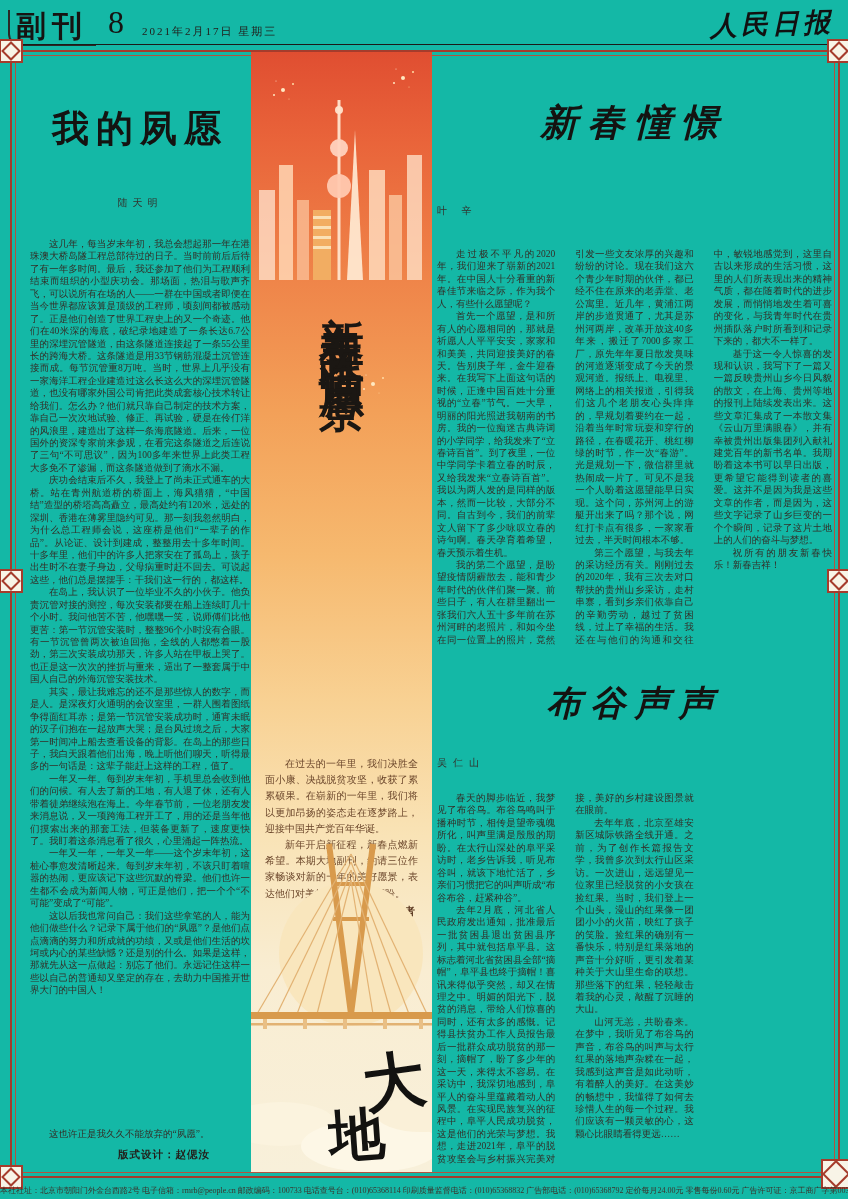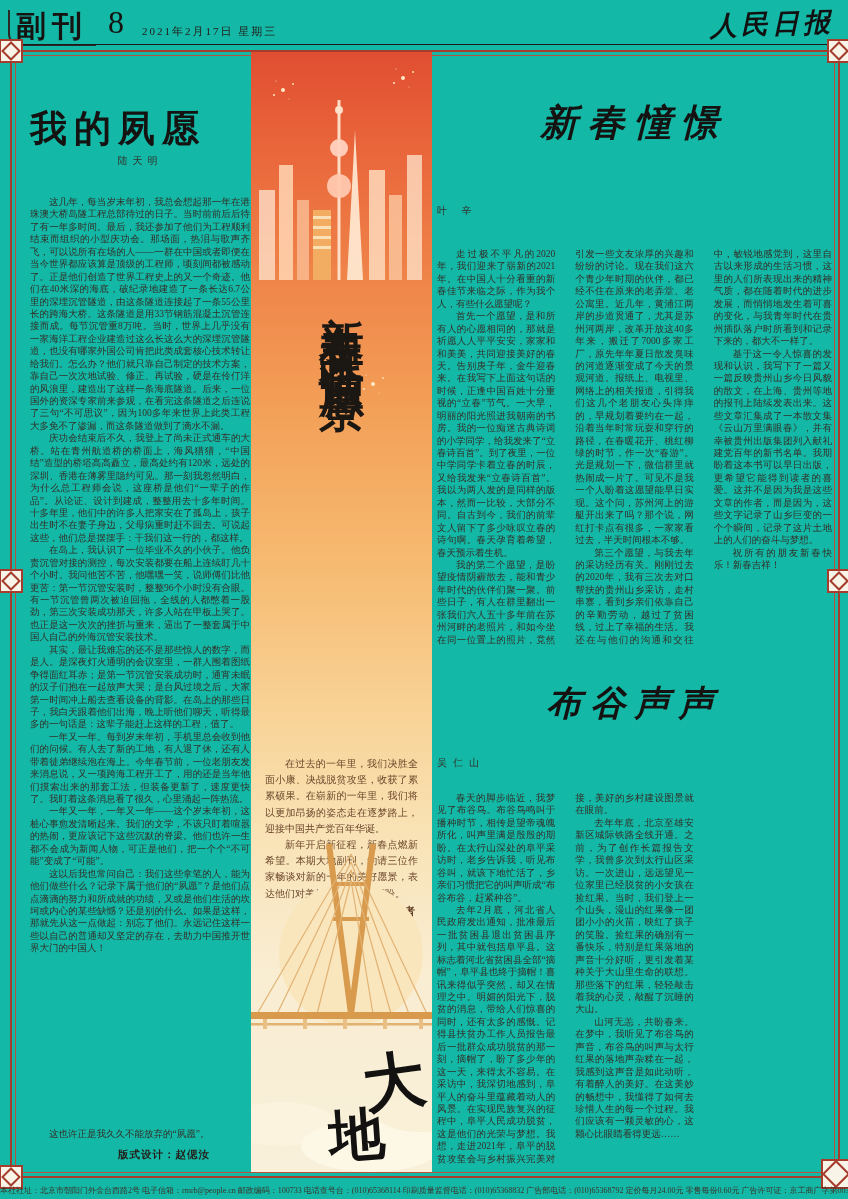--- a/index.html
+++ b/index.html
@@ -22,24 +22,24 @@
   .frame-inner{position:absolute;inset:3px;border:1px solid #b5533f;pointer-events:none;}
   .knot{position:absolute;width:24px;height:24px;background:#f8f4e7;}
   .knot::before{content:"";position:absolute;inset:0;border:2px solid #a63c2c;}
   .knot::after{content:"";position:absolute;inset:5px;border:2px solid #a63c2c;transform:rotate(45deg);}
   .knot.tl{left:-13px;top:-13px;} .knot.tr{right:-13px;top:-13px;}
   .knot.bl{left:-13px;bottom:-13px;} .knot.br{right:-13px;bottom:-13px;width:30px;height:30px;}
   .knot.ml{left:-13px;top:46%;} .knot.mr{right:-13px;top:46%;}
   
   .art-left{position:absolute;left:30px;top:56px;width:220px;}
   .title-big{font-family:"Liberation Sans",sans-serif;font-weight:bold;color:#141311;
-             letter-spacing:7px;}
+             text-align:center;letter-spacing:7px;}
   .art-left .title-big{font-size:37px;margin-top:48px;}
   .byline{text-align:center;font-size:10px;letter-spacing:5px;color:#33302b;}
-  .art-left .byline{}
+  .art-left .byline{margin-top:42px;}
   .bodytext{font-size:9.5px;line-height:1.31;text-align:justify;color:#332e27;}
   .bodytext p{margin:0;text-indent:2em;}
   .art-left .bodytext{margin-top:28px;height:858px;overflow:hidden;}
   .closing-line{position:absolute;left:30px;top:1128px;width:220px;font-size:9.5px;
                 text-indent:2em;color:#332e27;}
   .design-credit{position:absolute;left:30px;top:1148px;width:180px;text-align:right;
                  font-size:10.5px;font-weight:bold;letter-spacing:1px;color:#23201c;}
   
   .panel{position:absolute;left:251px;top:52px;width:181px;height:1120px;overflow:hidden;
          background:linear-gradient(180deg,#e04e31 0%,#e9643a 8%,#ef8449 20%,#f3a058 32%,
@@ -100,21 +100,21 @@
 
   <div class="art-left">
     <div class="title-big">我的夙愿</div>
     <div class="byline">陆天明</div>
     <div class="bodytext">
         <p>这几年，每当岁末年初，我总会想起那一年在港珠澳大桥岛隧工程总部待过的日子。当时前前后后待了有一年多时间。最后，我还参加了他们为工程顺利结束而组织的小型庆功会。那场面，热泪与歌声齐飞，可以说所有在场的人——一群在中国或者即便在当今世界都应该算是顶级的工程师，顷刻间都被感动了。正是他们创造了世界工程史上的又一个奇迹。他们在40米深的海底，破纪录地建造了一条长达6.7公里的深埋沉管隧道，由这条隧道连接起了一条55公里长的跨海大桥。这条隧道是用33节钢筋混凝土沉管连接而成。每节沉管重8万吨。当时，世界上几乎没有一家海洋工程企业建造过这么长这么大的深埋沉管隧道，也没有哪家外国公司肯把此类成套核心技术转让给我们。怎么办？他们就只靠自己制定的技术方案，靠自己一次次地试验、修正、再试验，硬是在伶仃洋的风浪里，建造出了这样一条海底隧道。后来，一位国外的资深专家前来参观，在看完这条隧道之后连说了三句“不可思议”，因为100多年来世界上此类工程大多免不了渗漏，而这条隧道做到了滴水不漏。</p>
         <p>庆功会结束后不久，我登上了尚未正式通车的大桥。站在青州航道桥的桥面上，海风猎猎，“中国结”造型的桥塔高高矗立，最高处约有120米，远处的深圳、香港在薄雾里隐约可见。那一刻我忽然明白，为什么总工程师会说，这座桥是他们“一辈子的作品”。从论证、设计到建成，整整用去十多年时间。十多年里，他们中的许多人把家安在了孤岛上，孩子出生时不在妻子身边，父母病重时赶不回去。可说起这些，他们总是摆摆手：干我们这一行的，都这样。</p>
         <p>在岛上，我认识了一位毕业不久的小伙子。他负责沉管对接的测控，每次安装都要在船上连续盯几十个小时。我问他苦不苦，他嘿嘿一笑，说师傅们比他更苦：第一节沉管安装时，整整96个小时没有合眼。有一节沉管曾两次被迫回拖，全线的人都憋着一股劲，第三次安装成功那天，许多人站在甲板上哭了。也正是这一次次的挫折与重来，逼出了一整套属于中国人自己的外海沉管安装技术。</p>
         <p>其实，最让我难忘的还不是那些惊人的数字，而是人。是深夜灯火通明的会议室里，一群人围着图纸争得面红耳赤；是第一节沉管安装成功时，通宵未眠的汉子们抱在一起放声大哭；是台风过境之后，大家第一时间冲上船去查看设备的背影。在岛上的那些日子，我白天跟着他们出海，晚上听他们聊天，听得最多的一句话是：这辈子能赶上这样的工程，值了。</p>
         <p>一年又一年。每到岁末年初，手机里总会收到他们的问候。有人去了新的工地，有人退了休，还有人带着徒弟继续泡在海上。今年春节前，一位老朋友发来消息说，又一项跨海工程开工了，用的还是当年他们摸索出来的那套工法，但装备更新了，速度更快了。我盯着这条消息看了很久，心里涌起一阵热流。</p>
-        <p>一年又一年，一年又一年——这个岁末年初，这桩心事愈发清晰起来。我们的文学，不该只盯着喧嚣的热闹，更应该记下这些沉默的脊梁。他们也许一生都不会成为新闻人物，可正是他们，把一个个“不可能”变成了“可能”。</p>
+        <p>一年又一年，一年又一年——这个岁末年初，这桩心事愈发清晰起来。每到岁末年初，不该只盯着喧嚣的热闹，更应该记下这些沉默的脊梁。他们也许一生都不会成为新闻人物，可正是他们，把一个个“不可能”变成了“可能”。</p>
         <p>这以后我也常问自己：我们这些拿笔的人，能为他们做些什么？记录下属于他们的“夙愿”？是他们点点滴滴的努力和所成就的功绩，又或是他们生活的坎坷或内心的某些缺憾？还是别的什么。如果是这样，那就先从这一点做起：别忘了他们。永远记住这样一些以自己的普通却又坚定的存在，去助力中国推开世界大门的中国人！</p>
       </div>
   </div>
   <div class="closing-line">这也许正是我久久不能放弃的“夙愿”。</div>
   <div class="design-credit">版式设计：赵偲汝</div>
 
   <div class="panel">
     <svg class="skyline" viewBox="0 0 181 210">
       <rect x="8" y="120" width="16" height="90" fill="rgba(255,230,210,0.75)"></rect>
       <rect x="28" y="95" width="14" height="115" fill="rgba(255,214,180,0.85)"></rect>

